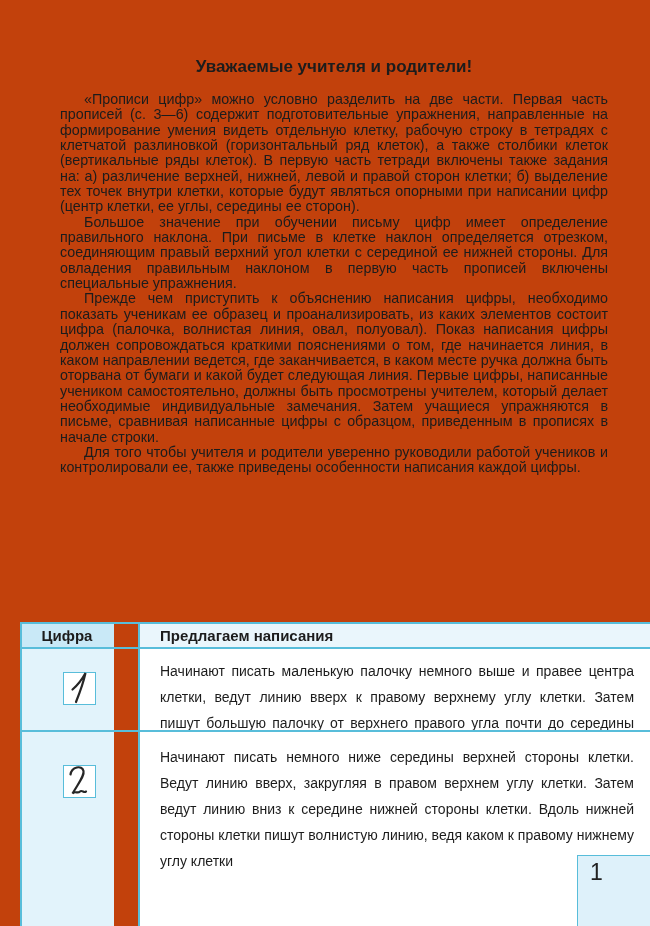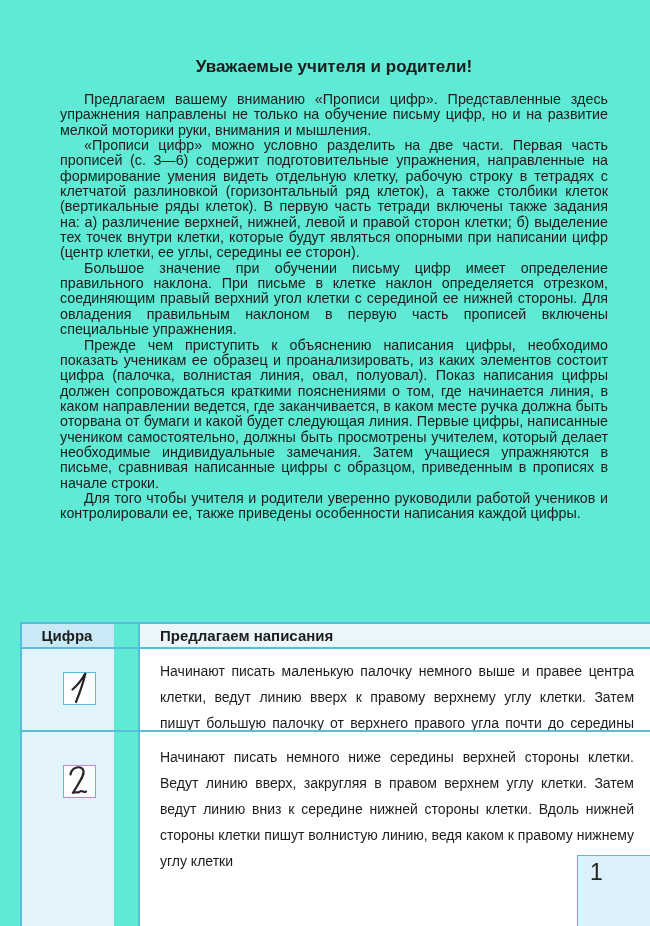--- a/index.html
+++ b/index.html
@@ -3,21 +3,21 @@
 <meta charset="utf-8">
 <style>
   html,body{margin:0;padding:0;}
   body{
     width:650px;height:926px;
     background:#ffffff;
     font-family:"Liberation Sans","DejaVu Sans",sans-serif;
     color:var(--text,#1c1c1c);
   }
   .page{
-    position:relative;width:650px;height:926px;background:#5eead4;overflow:hidden;
+    position:relative;width:650px;height:926px;background:#c2410c;overflow:hidden;
   }
   .page-title{
     position:absolute;left:60px;top:57px;width:548px;
     margin:0;text-align:center;
     font-size:17px;font-weight:bold;color:var(--text,#1c1c1c);
   }
   .text-block{
     position:absolute;left:60px;top:92px;width:548px;
     font-size:14.3px;line-height:15.35px;text-align:justify;
     hyphens:auto;
@@ -71,21 +71,20 @@
   }
 </style>
 </head>
 <body>
 
 <div class="page">
 
   <h1 class="page-title">Уважаемые учителя и родители!</h1>
 
   <div class="text-block">
-    <p>Предлагаем вашему вниманию «Прописи цифр». Представленные здесь упражнения направлены не только на обучение письму цифр, но и на развитие мелкой моторики руки, внимания и мышления.</p>
     <p>«Прописи цифр» можно условно разделить на две части. Первая часть прописей (с. 3—6) содержит подготовительные упражнения, направленные на формирование умения видеть отдельную клетку, рабочую строку в тетрадях с клетчатой разлиновкой (горизонтальный ряд клеток), а также столбики клеток (вертикальные ряды клеток). В первую часть тетради включены также задания на: а) различение верхней, нижней, левой и правой сторон клетки; б) выделение тех точек внутри клетки, которые будут являться опорными при написании цифр (центр клетки, ее углы, середины ее сторон).</p>
     <p>Большое значение при обучении письму цифр имеет определение правильного наклона. При письме в клетке наклон определяется отрезком, соединяющим правый верхний угол клетки с серединой ее нижней стороны. Для овладения правильным наклоном в первую часть прописей включены специальные упражнения.</p>
     <p>Прежде чем приступить к объяснению написания цифры, необходимо показать ученикам ее образец и проанализировать, из каких элементов состоит цифра (палочка, волнистая линия, овал, полуовал). Показ написания цифры должен сопровождаться краткими пояснениями о том, где начинается линия, в каком направлении ведется, где заканчивается, в каком месте ручка должна быть оторвана от бумаги и какой будет следующая линия. Первые цифры, написанные учеником самостоятельно, должны быть просмотрены учителем, который делает необходимые индивидуальные замечания. Затем учащиеся упражняются в письме, сравнивая написанные цифры с образцом, приведенным в прописях в начале строки.</p>
     <p>Для того чтобы учителя и родители уверенно руководили работой учеников и контролировали ее, также приведены особенности написания каждой цифры.</p>
   </div>
 
   <div class="features-table">
 
     <div class="cell hdr col-digit">
       <span>Цифра</span>

